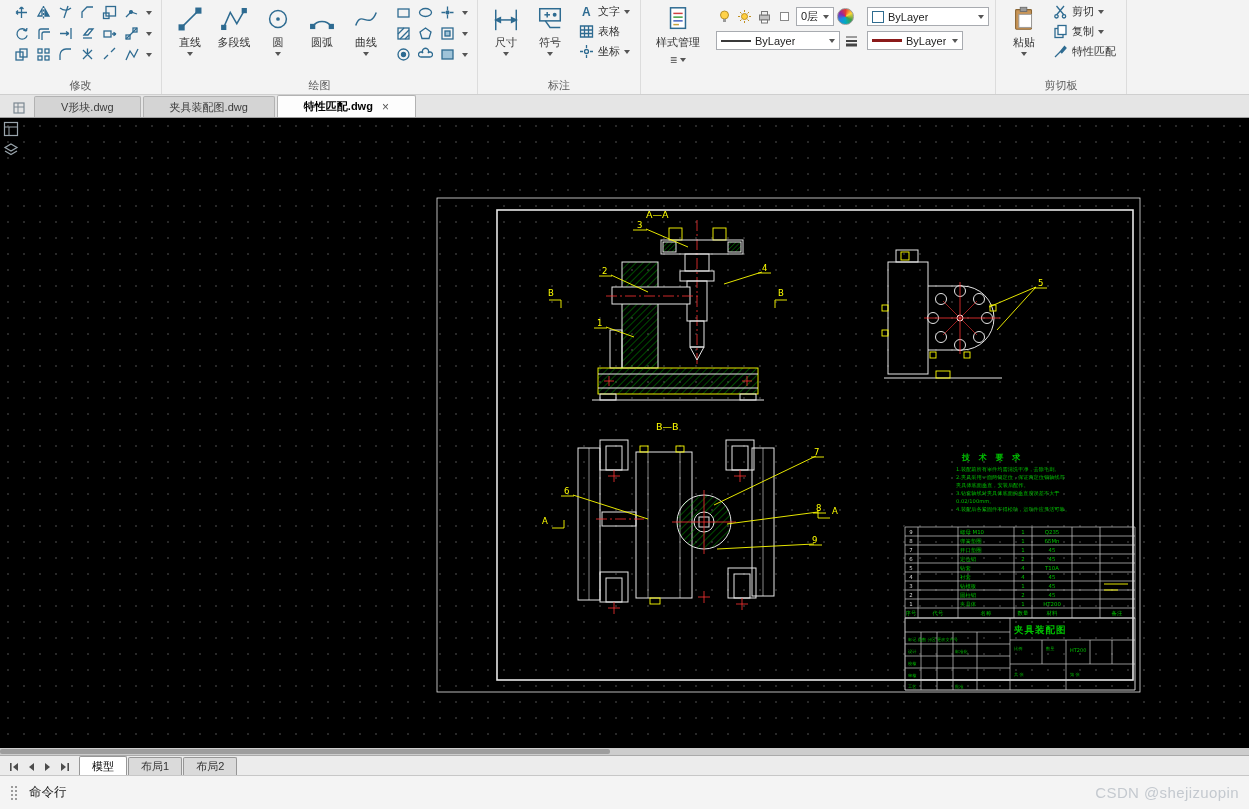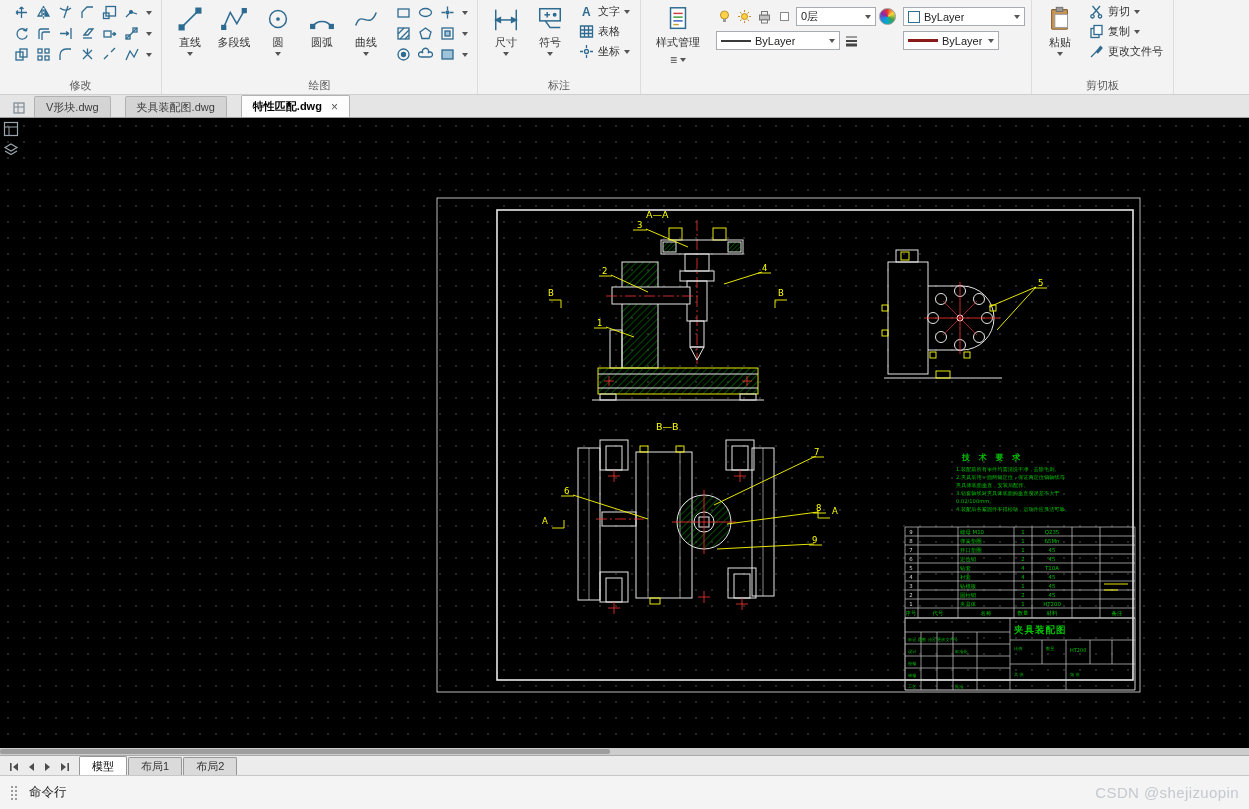--- a/index.html
+++ b/index.html
@@ -26,34 +26,34 @@
   .bigicon line,.bigicon path,.bigicon rect,.bigicon circle{stroke:#2e6b91;fill:none;stroke-width:1.6}
   .astack{display:flex;flex-direction:column;gap:1px;margin-left:3px}
   .arow{display:flex;align-items:center;gap:4px;font-size:11px;color:#333;height:19px;padding:0 4px;white-space:nowrap}
   
   .pcol{display:flex;flex-direction:column;gap:5px;margin:5px 0 0 7px}
   .prow{display:flex;align-items:center;gap:3px}
   .picon{width:17px;height:17px;display:flex;align-items:center;justify-content:center}
   .combo{display:flex;align-items:center;gap:4px;background:#fff;border:1px solid #a8abb0;height:19px;font-size:11px;color:#222;padding:0 4px;box-sizing:border-box;overflow:hidden;white-space:nowrap}
   .combo .caret{margin-left:auto;flex:none}
   .combo .ctext{overflow:hidden;text-overflow:clip}
-  .layer-combo{width:80px}
+  .layer-combo{width:38px}
   .lt-combo{width:124px}
   .cb-col{width:122px}
   .colorwheel{width:15px;height:15px;border-radius:50%;border:1px solid #9a9a9a;flex:none;
     background:conic-gradient(#e53935,#fdd835,#43a047,#00acc1,#1e88e5,#8e24aa,#e53935)}
   .swatch-blue{width:10px;height:10px;border:1.5px solid #2f6c8f;background:#fff;flex:none}
   .lt-sample{width:30px;height:2px;background:#3a3a3a;flex:none}
   .lw-sample{width:30px;height:3px;background:#8b1a1a;flex:none}
   .eqrow{display:flex;align-items:center;gap:3px;margin-top:3px;font-size:12px;color:#444}
   .ribbon-spacer{flex:1}
   
   .doctabs{height:23px;background:#e5e5e5;display:flex;align-items:flex-end;padding-left:8px;box-sizing:border-box;border-bottom:1px solid #9f9f9f}
   .tabbar-corner{width:22px;height:18px;display:flex;align-items:center;justify-content:center;margin-right:4px}
-  .dtab{height:20px;display:flex;align-items:center;padding:0 11px;font-size:11px;color:#3c3c3c;background:#d4d4d4;border:1px solid #b2b2b2;border-bottom:none;margin-right:14px;border-radius:2px 2px 0 0;white-space:nowrap}
+  .dtab{height:20px;display:flex;align-items:center;padding:0 26px;font-size:11px;color:#3c3c3c;background:#d4d4d4;border:1px solid #b2b2b2;border-bottom:none;margin-right:2px;border-radius:2px 2px 0 0;white-space:nowrap}
   .dtab.active{background:#fdfdfd;color:#000;font-weight:bold;height:21px}
   .tclose{margin-left:9px;color:#555;font-size:12px;font-weight:normal;line-height:1}
   
   .canvas{position:absolute;top:118px;left:0;width:1249px;height:637px;background-color:#000;
     background-image:radial-gradient(#282828 1px,transparent 1.2px);background-size:16px 16px}
   .cad{position:absolute;top:0;left:0}
   .cad text{stroke:none;font-family:"DejaVu Sans",sans-serif}
   .cad .wht{stroke:#e6e6e6;fill:none;stroke-width:1}
   .cad .whthin{stroke:#cfcfcf;fill:none;stroke-width:0.7}
   .cad .yel{stroke:#ffff00;fill:none;stroke-width:0.9}
@@ -497,21 +497,21 @@
               <rect x="5" y="1.5" width="8" height="9" style="fill:#fff"></rect>
             </svg>
           <span>复制</span>
           <span class="caret"></span>
         </div>
         <div class="arow">
           <svg class="mi" viewBox="0 0 15 15">
               <path d="M2 13 L7.5 7.5"></path>
               <path d="M7.5 7.5 L11.5 2.5 L13 4 L8.8 8.8 Z" style="fill:#2e6b91"></path>
             </svg>
-          <span>更改文件号</span>
+          <span>特性匹配</span>
         </div>
       </div>
     </div>
     <div class="rgroup-label">剪切板</div>
   </div>
 
   <div class="ribbon-spacer"></div>
 </div>
 
 <div class="doctabs">

